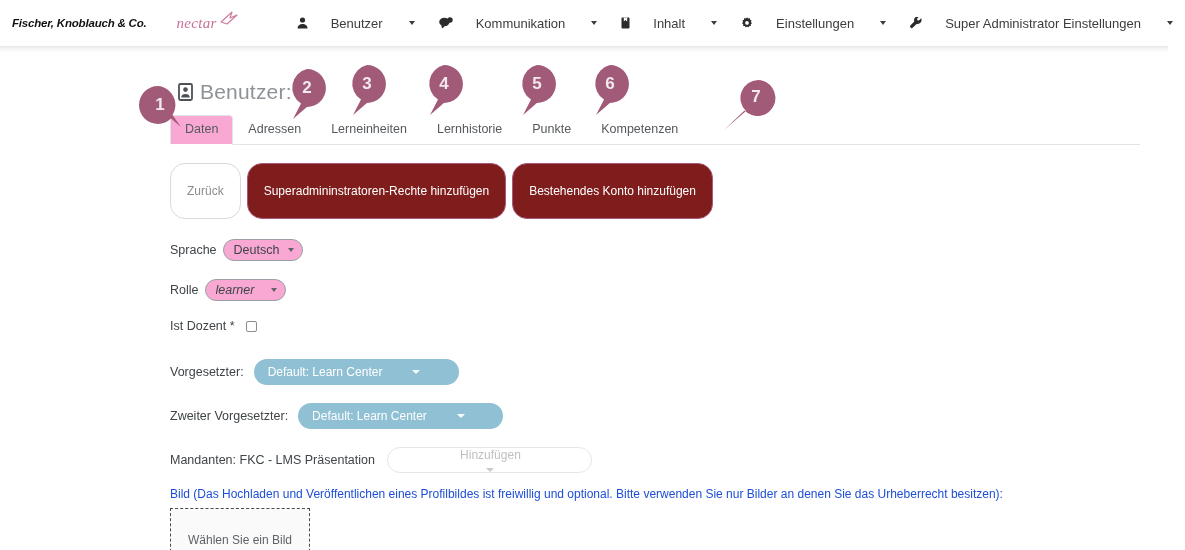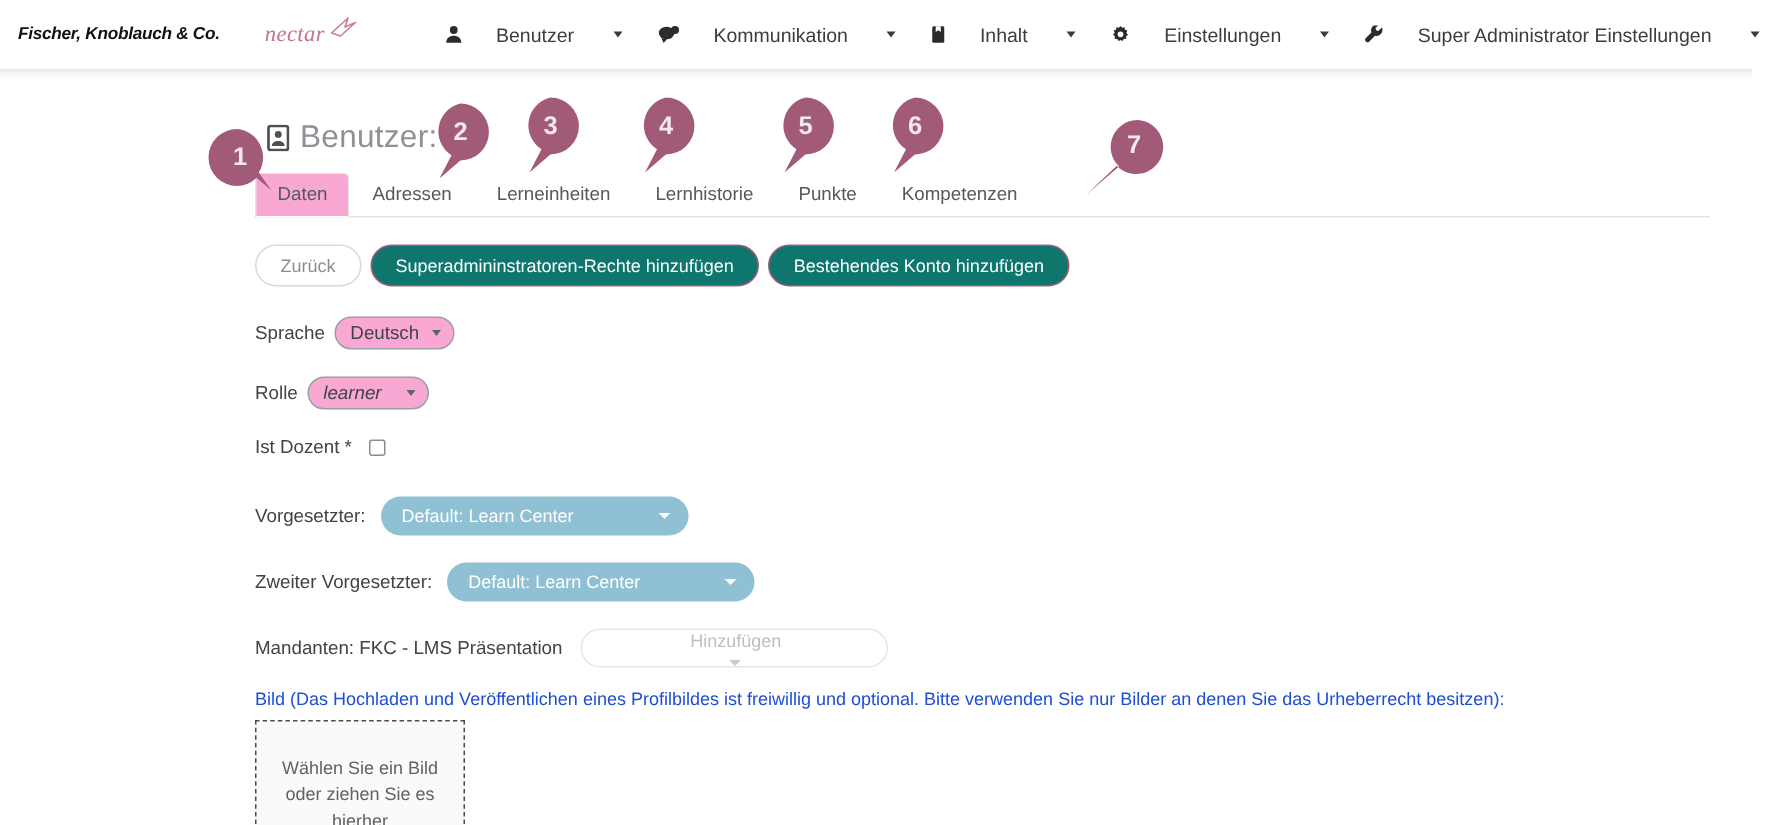--- a/index.html
+++ b/index.html
@@ -137,32 +137,32 @@
   .btn-row {
     display: flex;
     align-items: center;
     gap: 6px;
     margin-top: 18px;
     margin-left: 0px;
   }
   .btn {
     font-size: 12px;
     border-radius: 15px;
-    padding: 7px 16px;
+    padding: 21px 16px;
     white-space: nowrap;
     cursor: pointer;
     line-height: 1;
   }
   .btn-outline {
     background: #ffffff;
     border: 1px solid #ddd8da;
     color: #8d8d8d;
   }
   .btn-primary {
-    background: #0f766e;
+    background: #7f1d1d;
     border: 1px solid #a65a7c;
     color: #ffffff;
     text-align: right;
   }
 
   
   .form { margin-top: 20px; }
   .form-row {
     display: flex;
     align-items: center;
@@ -205,21 +205,21 @@
     border-radius: 2px;
     background: #fff;
     margin: 0 0 0 5px;
     cursor: pointer;
   }
 
   
   .s2 {
     display: inline-flex;
     align-items: center;
-    justify-content: space-between;
+    justify-content: flex-start;
     background: #8fc0d4;
     color: #ffffff;
     border-radius: 16px;
     height: 26px;
     padding: 0 12px 0 14px;
     font-size: 12px;
     cursor: pointer;
     margin-left: 4px;
   }
   .s2 .s2-caret {

